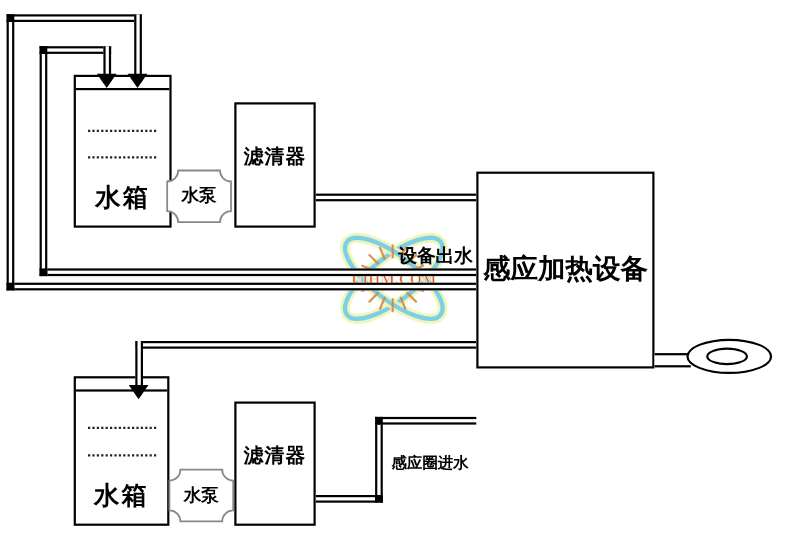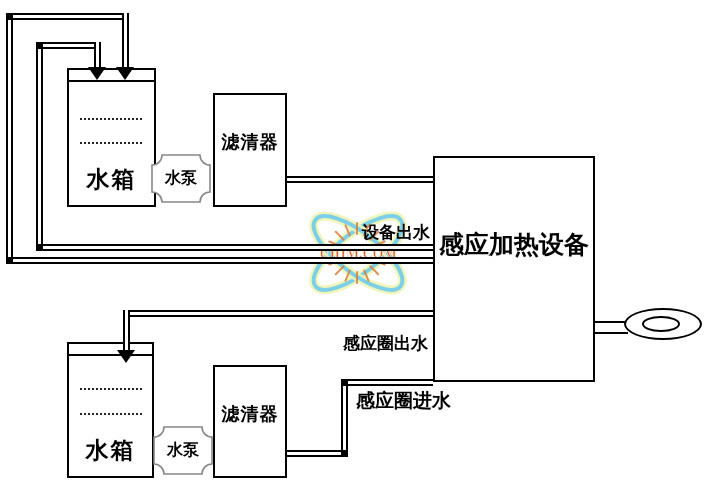--- a/index.html
+++ b/index.html
@@ -100,21 +100,21 @@
     <svg width="62" height="51" viewBox="-2 -2 62 51">
       <path d="M10 0 H48 A10 10 0 0 0 58 10 V37 A10 10 0 0 0 48 47 H10 A10 10 0 0 0 0 37 V10 A10 10 0 0 0 10 0 Z" fill="#ffffff" stroke="#888888" stroke-width="1.6"></path>
     </svg>
     <div class="pump-label">水泵</div>
   </div>
 
   <div class="box" style="left:213px;top:93px;width:74px;height:114px;">
     <div class="filter-label">滤清器</div>
   </div>
 
-  <div class="box" style="left:433px;top:156px;width:162px;height:226px;">
+  <div class="box" style="left:433px;top:156px;width:162px;height:179px;">
     <div class="equip-label">感应加热设备</div>
   </div>
 
   <div class="coil-bar" style="left:595px;top:321px;width:33px;"></div>
   <div class="ring" style="left:624px;top:308px;width:78px;height:32px;"></div>
   <div class="ring" style="left:642px;top:316px;width:38px;height:16px;"></div>
 
   <div class="box" style="left:67px;top:342px;width:87px;height:136px;">
     <div class="tank-lid"></div>
     <div class="dotline" style="left:11px;width:62px;top:44px;"></div>
@@ -127,16 +127,15 @@
       <path d="M10 0 H48 A10 10 0 0 0 58 10 V37 A10 10 0 0 0 48 47 H10 A10 10 0 0 0 0 37 V10 A10 10 0 0 0 10 0 Z" fill="#ffffff" stroke="#888888" stroke-width="1.6"></path>
     </svg>
     <div class="pump-label">水泵</div>
   </div>
 
   <div class="box" style="left:213px;top:365px;width:74px;height:113px;">
     <div class="filter-label">滤清器</div>
   </div>
 
   <div class="lbl" style="left:352px;top:221px;margin-left:10px;">设备出水</div>
-  <div class="lbl" style="left:343px;top:332px;">感应圈出水</div>
-  <div class="lbl" style="left:356px;top:388px;font-size:19px;">感应圈进水</div>
+  <div class="lbl" style="left:356px;top:412px;font-size:14px;">感应圈进水</div>
 
 </div>
 
 </body></html>

